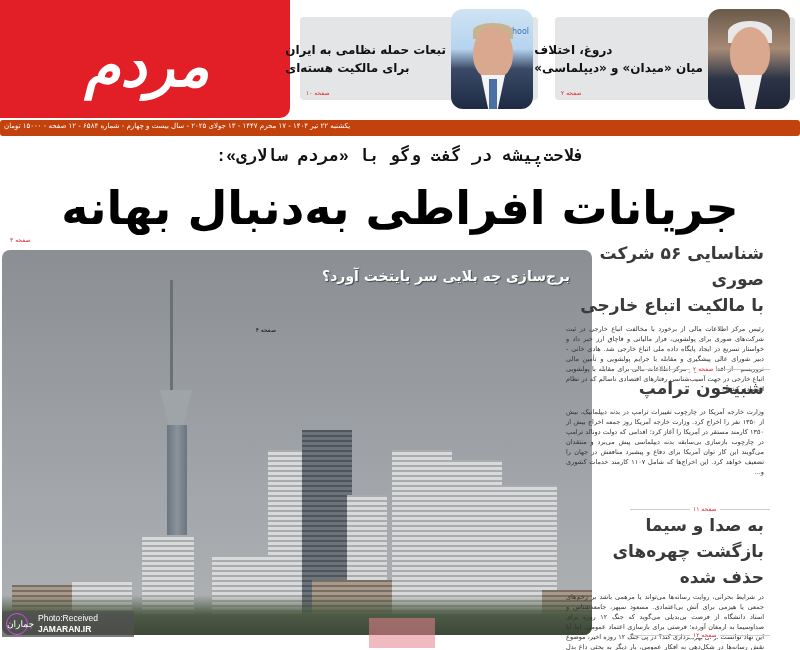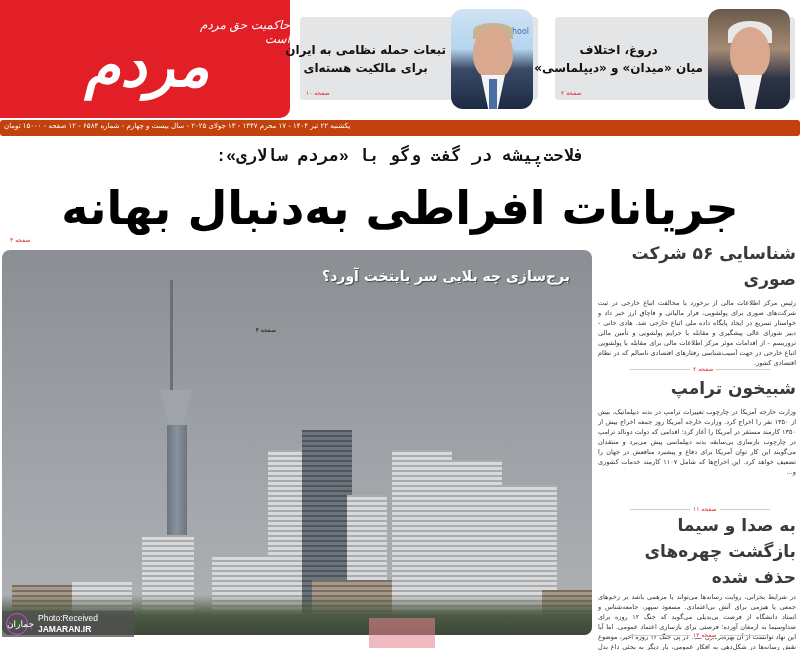--- a/index.html
+++ b/index.html
@@ -22,21 +22,21 @@
     font-size: 58px; font-weight: bold; font-style: italic; line-height: 80px;
     font-family: "DejaVu Serif", serif; direction: rtl; letter-spacing: -2px;
   }
 
   
   .teaser {
     position: absolute; top: 17px; height: 83px; background: #e3e5e7;
     border-radius: 4px;
   }
   .teaser .t-text {
-    position: absolute; right: 92px; top: 24px; text-align: center; direction: rtl;
+    position: absolute; right: 92px; top: 24px; text-align: left; direction: rtl;
     font-size: 12px; font-weight: bold; line-height: 18px; color: #111;
     white-space: nowrap;
   }
   .teaser .t-page {
     position: absolute; left: 6px; bottom: 4px; font-size: 6px; color: #e21e26; direction: rtl;
   }
   .teaser .photo {
     position: absolute; right: 5px; top: -8px; width: 82px; height: 100px;
     border-radius: 12px; overflow: hidden;
   }
@@ -103,31 +103,30 @@
   .credit {
     position: absolute; left: 2px; top: 611px; width: 132px; height: 26px; background: rgba(80,80,80,0.75);
     color: #fff; font-size: 8.5px; font-family: "Liberation Sans", sans-serif;
   }
   .credit .c-logo { position: absolute; left: 4px; top: 2px; width: 22px; height: 22px; border-radius: 50%; border: 1px solid #d946ef; font-size: 9px; text-align: center; line-height: 20px; }
   .credit .c1 { position: absolute; left: 36px; top: 2px; }
   .credit .c2 { position: absolute; left: 36px; top: 13px; font-weight: bold; }
   .watermark { position: absolute; left: 369px; top: 618px; width: 66px; height: 30px; background: rgba(230,130,140,0.55); }
 
   
-  .col { position: absolute; left: 598px; width: 198px; direction: rtl; text-align: right; }
+  .col { position: absolute; left: 566px; width: 198px; direction: rtl; text-align: right; }
   .col h2 { font-size: 17px; font-weight: bold; color: #3a3a3a; line-height: 26px; }
   .col p { font-size: 6.5px; color: #333; line-height: 10px; text-align: justify; }
   .sep { position: absolute; left: 630px; width: 140px; height: 1px; background: #ccc; }
   .sep-ref { position: absolute; font-size: 6px; color: #e21e26; background: #fff; padding: 0 3px; }
 </style>
 </head>
 <body>
 
 <div class="masthead">
-  <div class="motto">حاکمیت حق مردم است</div>
   <div class="logo">مردم سالاری</div>
 </div>
 
 <div class="teaser teaser1">
   <div class="t-text">
     <div>تبعات حمله نظامی به ایران</div>
     <div>برای مالکیت هسته‌ای</div>
   </div>
   <div class="t-page">صفحه ۱۰</div>
   <div class="photo photo1">
@@ -186,20 +185,21 @@
 
 <div class="credit">
   <div class="c-logo">جماران</div>
   <div class="c1">Photo:Received</div>
   <div class="c2">JAMARAN.IR</div>
 </div>
 <div class="watermark"></div>
 
 <div class="col" style="top:240px;">
   <h2>شناسایی ۵۶ شرکت صوری</h2>
+  <h2>با مالکیت اتباع خارجی</h2>
   <p style="margin-top:6px;">رئیس مرکز اطلاعات مالی از برخورد با مخالفت اتباع خارجی در ثبت شرکت‌های صوری برای پولشویی، فرار مالیاتی و قاچاق ارز خبر داد و خواستار تسریع در ایجاد پایگاه داده ملی اتباع خارجی شد. هادی خانی - دبیر شورای عالی پیشگیری و مقابله با جرایم پولشویی و تأمین مالی تروریسم - از اقدامات موثر مرکز اطلاعات مالی برای مقابله با پولشویی اتباع خارجی در جهت آسیب‌شناسی رفتارهای اقتصادی ناسالم که در نظام اقتصادی کشور.</p>
 </div>
 <div class="sep" style="top:369px;"></div>
 <div class="sep-ref" style="left:690px;top:365px;">صفحه ۲</div>
 
 <div class="col" style="top:375px;">
   <h2>شبیخون ترامپ</h2>
   <p style="margin-top:6px;">وزارت خارجه آمریکا در چارچوب تغییرات ترامپ در بدنه دیپلماتیک، بیش از ۱۳۵۰ نفر را اخراج کرد. وزارت خارجه آمریکا روز جمعه اخراج بیش از ۱۳۵۰ کارمند مستقر در آمریکا را آغاز کرد؛ اقدامی که دولت دونالد ترامپ در چارچوب بازسازی بی‌سابقه بدنه دیپلماسی پیش می‌برد و منتقدان می‌گویند این کار توان آمریکا برای دفاع و پیشبرد منافعش در جهان را تضعیف خواهد کرد. این اخراج‌ها که شامل ۱۱۰۷ کارمند خدمات کشوری و...</p>
 </div>
 <div class="sep" style="top:509px;"></div>

